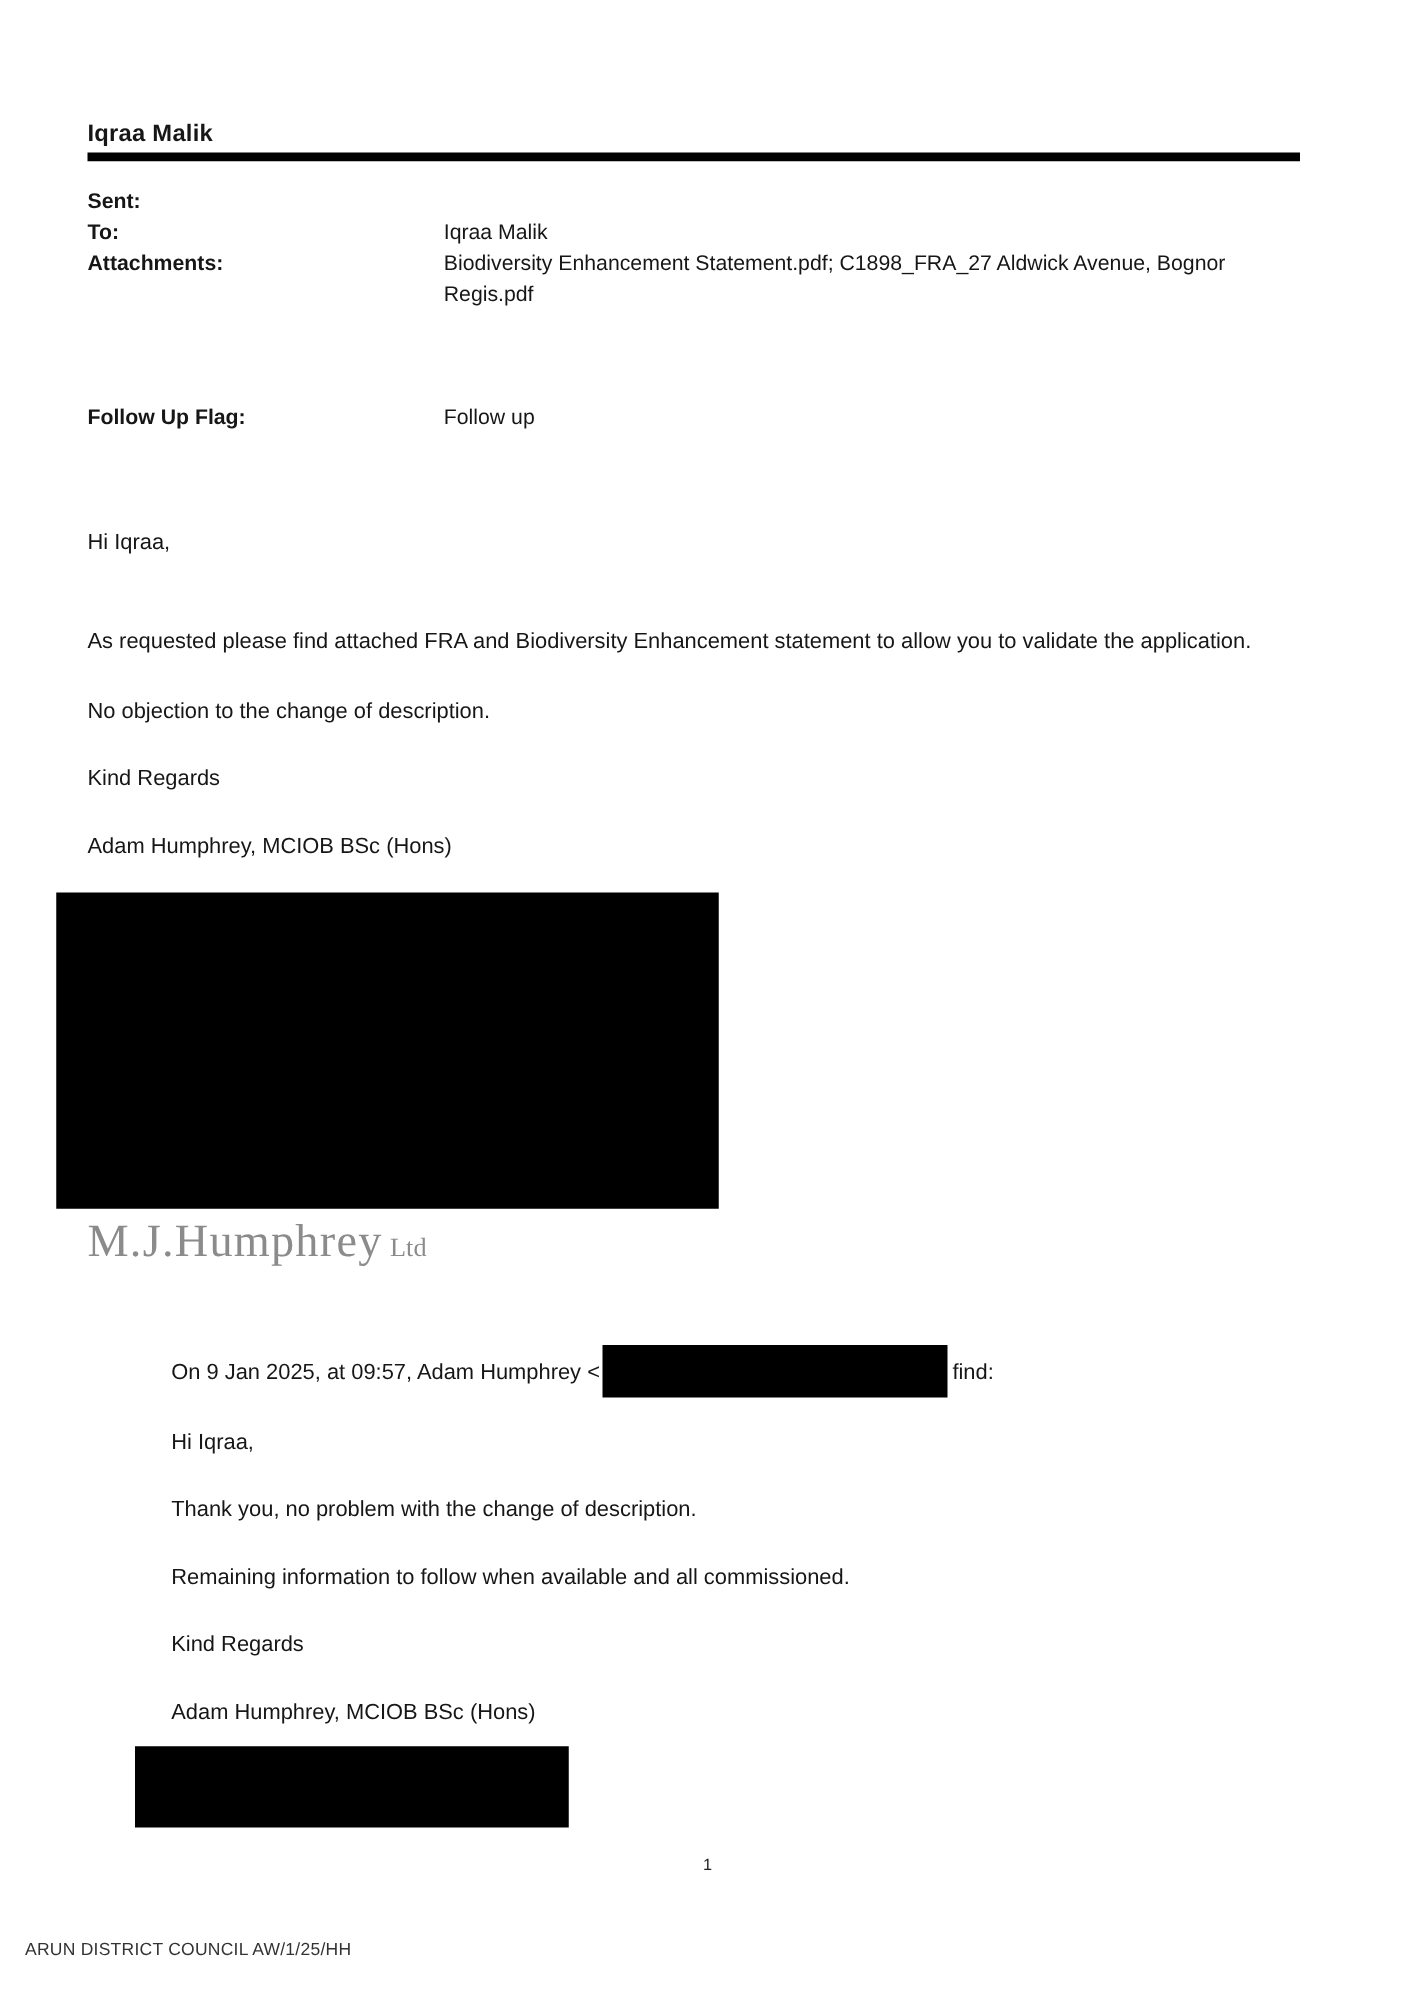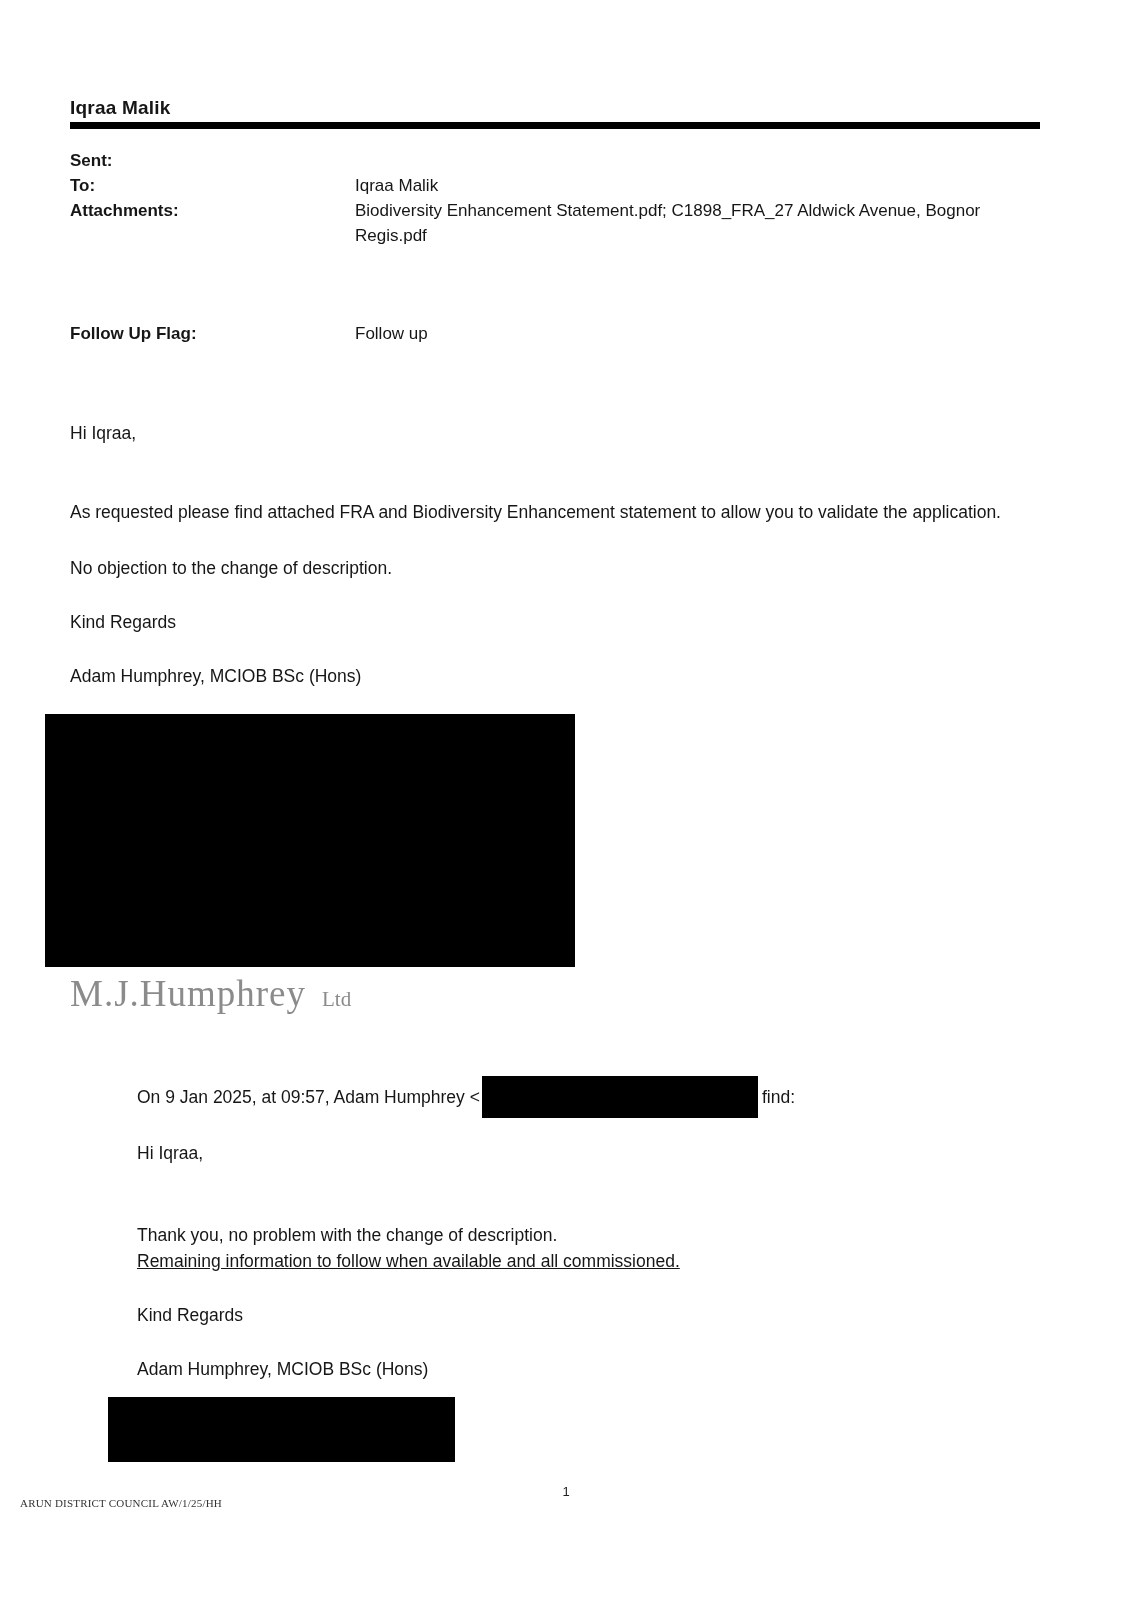--- a/index.html
+++ b/index.html
@@ -43,43 +43,43 @@
   .redact-big {
     position: absolute; top: 714px; left: 45px;
     width: 530px; height: 253px; background: #000;
   }
   .company-logo {
     position: absolute; top: 972px; left: 70px;
     font-family: "Liberation Serif", "DejaVu Serif", serif;
     color: #8b8b8b; font-size: 37px; letter-spacing: 1px;
     white-space: nowrap;
   }
-  .company-logo .suffix { font-size: 21px; letter-spacing: 0; margin-left: 16px; }
+  .company-logo .suffix { font-size: 21px; letter-spacing: 0; margin-left: 6px; }
   .quoted {
     position: absolute; left: 137px; width: 880px;
     font-size: 17.5px; line-height: 27px;
   }
   .q-attrib { top: 1076px; display: flex; align-items: center; height: 42px; white-space: nowrap; }
   .redact-quote { width: 276px; height: 42px; margin: 0 4px 0 2px; flex-shrink: 0; }
   .q-greeting  { top: 1140px; }
-  .q-para1     { top: 1194px; margin-top: 28px; }
-  .q-para2     { top: 1248px; text-decoration: underline; }
+  .q-para1     { top: 1194px; }
+  .q-para2     { top: 1248px; }
   .q-signoff   { top: 1302px; }
   .q-signature { top: 1356px; }
   .redact-small {
     position: absolute; top: 1397px; left: 108px;
     width: 347px; height: 65px; background: #000;
   }
   .page-number {
     position: absolute; top: 1484px; left: 0; width: 100%;
     text-align: center; font-size: 13px; color: #222;
   }
   .doc-footer {
-    position: absolute; top: 1497px; left: 20px;
-    font-size: 11px; color: #333; letter-spacing: .2px; font-family: Liberation Serif, serif;
+    position: absolute; top: 1551px; left: 20px;
+    font-size: 14px; color: #333; letter-spacing: .2px;
   }
 </style>
 </head>
 <body>
 
 <div class="recipient">Iqraa Malik</div>
 <div class="rule"></div>
 
 <div class="meta">
   <div class="meta-row">

